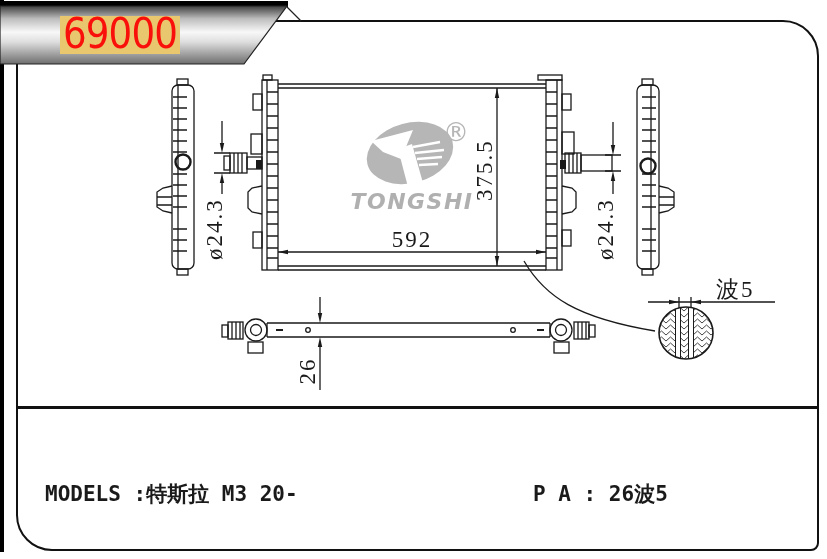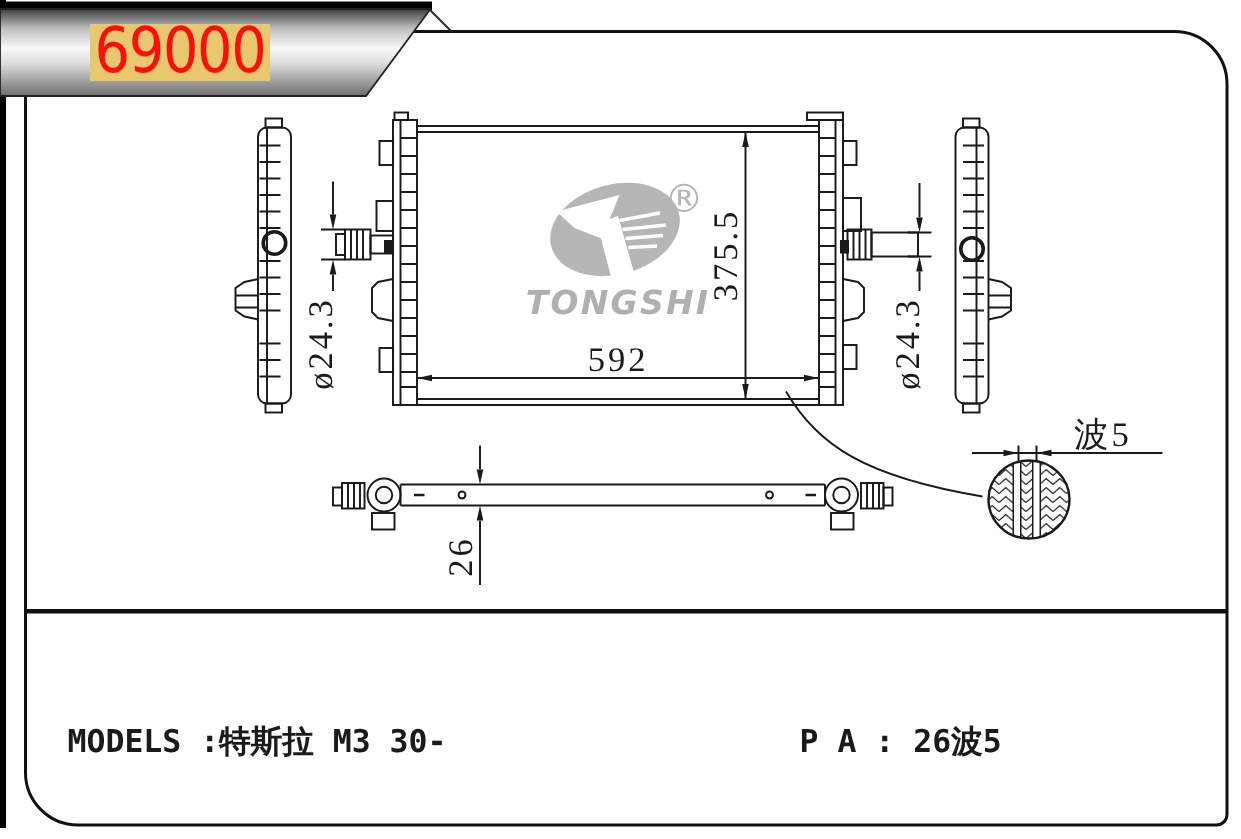--- a/index.html
+++ b/index.html
@@ -205,21 +205,21 @@
     </linearGradient>
   </defs>
   <rect x="0" y="1" width="288" height="6" fill="#000"></rect>
   <polygon points="0,6 287,6 244,64 0,64" fill="url(#bannerGrad)" stroke="#222" stroke-width="1.2"></polygon>
   <line x1="287" y1="7" x2="301" y2="21" stroke="#222" stroke-width="1.2"></line>
   <rect x="60" y="16" width="120" height="38" fill="#e9c76e"></rect>
   <text class="banner-num" x="120" y="48" text-anchor="middle" textLength="114" lengthAdjust="spacingAndGlyphs" fill="#fa100a">69000</text>
 </svg>
 
 <div class="spec-col spec-left">
-  <div>MODELS :特斯拉 M3 30-</div>
+  <div>MODELS :特斯拉 M3 20-</div>
   
   
   
 </div>
 <div class="spec-col spec-right">
   <div>P A : 26波5</div>
   
   
   
 </div>

